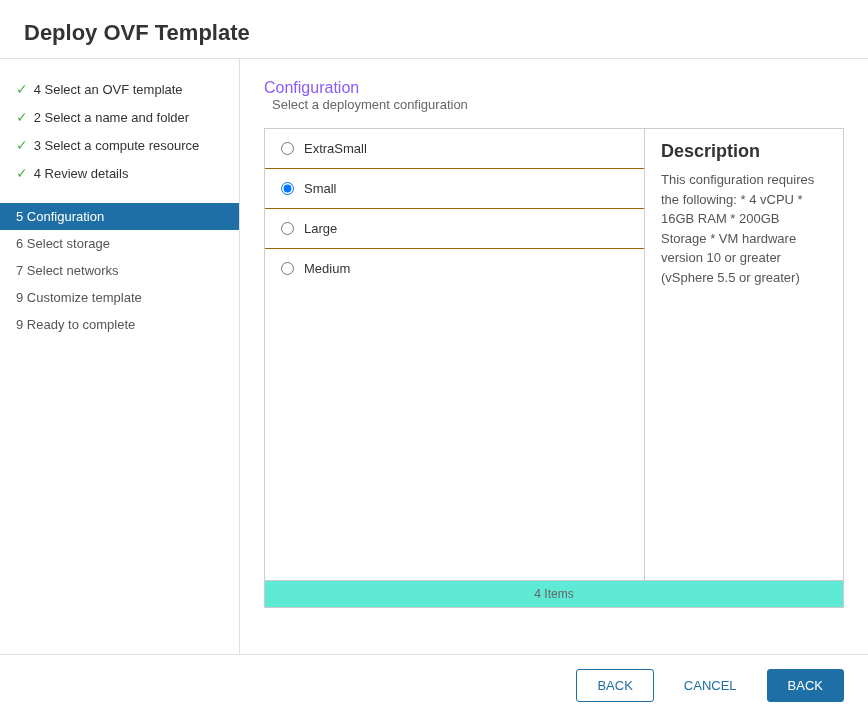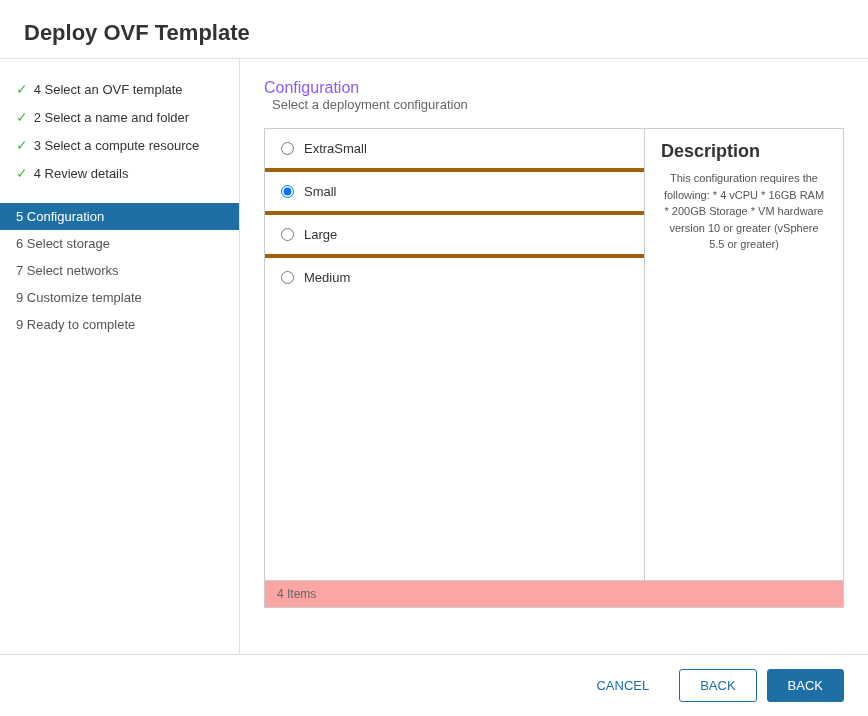--- a/index.html
+++ b/index.html
@@ -90,21 +90,21 @@
     }
     .config-options {
       width: 380px;
       border-right: 1px solid #ccc;
       overflow-y: auto;
     }
     .config-option {
       display: flex;
       align-items: center;
       padding: 12px 16px;
-      border-bottom: 4px solid #a16207;
+      border-bottom: 1px solid #a16207;
       cursor: pointer;
     }
     .config-option:last-child {
       border-bottom: none;
     }
     .config-option input[type="radio"] {
       margin-right: 10px;
       cursor: pointer;
     }
     .config-option label {
@@ -118,32 +118,31 @@
       background: #fff;
       overflow-y: auto;
     }
     .desc-title {
       font-size: 18px;
       font-weight: 600;
       color: #333;
       margin-bottom: 8px;
     }
     .desc-text {
-      font-size: 11px;
+      font-size: 13px;
       color: #555;
       line-height: 1.5;
-      text-align: center;
     }
     .config-footer {
       border-top: 1px solid #ccc;
       padding: 6px 12px;
-      text-align: left;
+      text-align: center;
       font-size: 12px;
       color: #666;
-      background: #fca5a5;
+      background: #5eead4;
     }
     .dialog-footer {
       border-top: 1px solid #e0e0e0;
       padding: 14px 24px;
       display: flex;
       justify-content: flex-end;
       gap: 10px;
       background: #fff;
     }
     .btn {
@@ -243,17 +242,17 @@
             <div class="desc-title">Description</div>
             <div class="desc-text">This configuration requires the following: * 4 vCPU * 16GB RAM * 200GB Storage * VM hardware version 10 or greater (vSphere 5.5 or greater)</div>
           </div>
         </div>
         <div class="config-footer">4 Items</div>
       </div>
     </div>
   </div>
 
   <div class="dialog-footer">
+    <button class="btn btn-back">BACK</button>
     <button class="btn btn-cancel">CANCEL</button>
-    <button class="btn btn-back">BACK</button>
     <button class="btn btn-next">BACK</button>
   </div>
 </div>
 
 </body></html>

